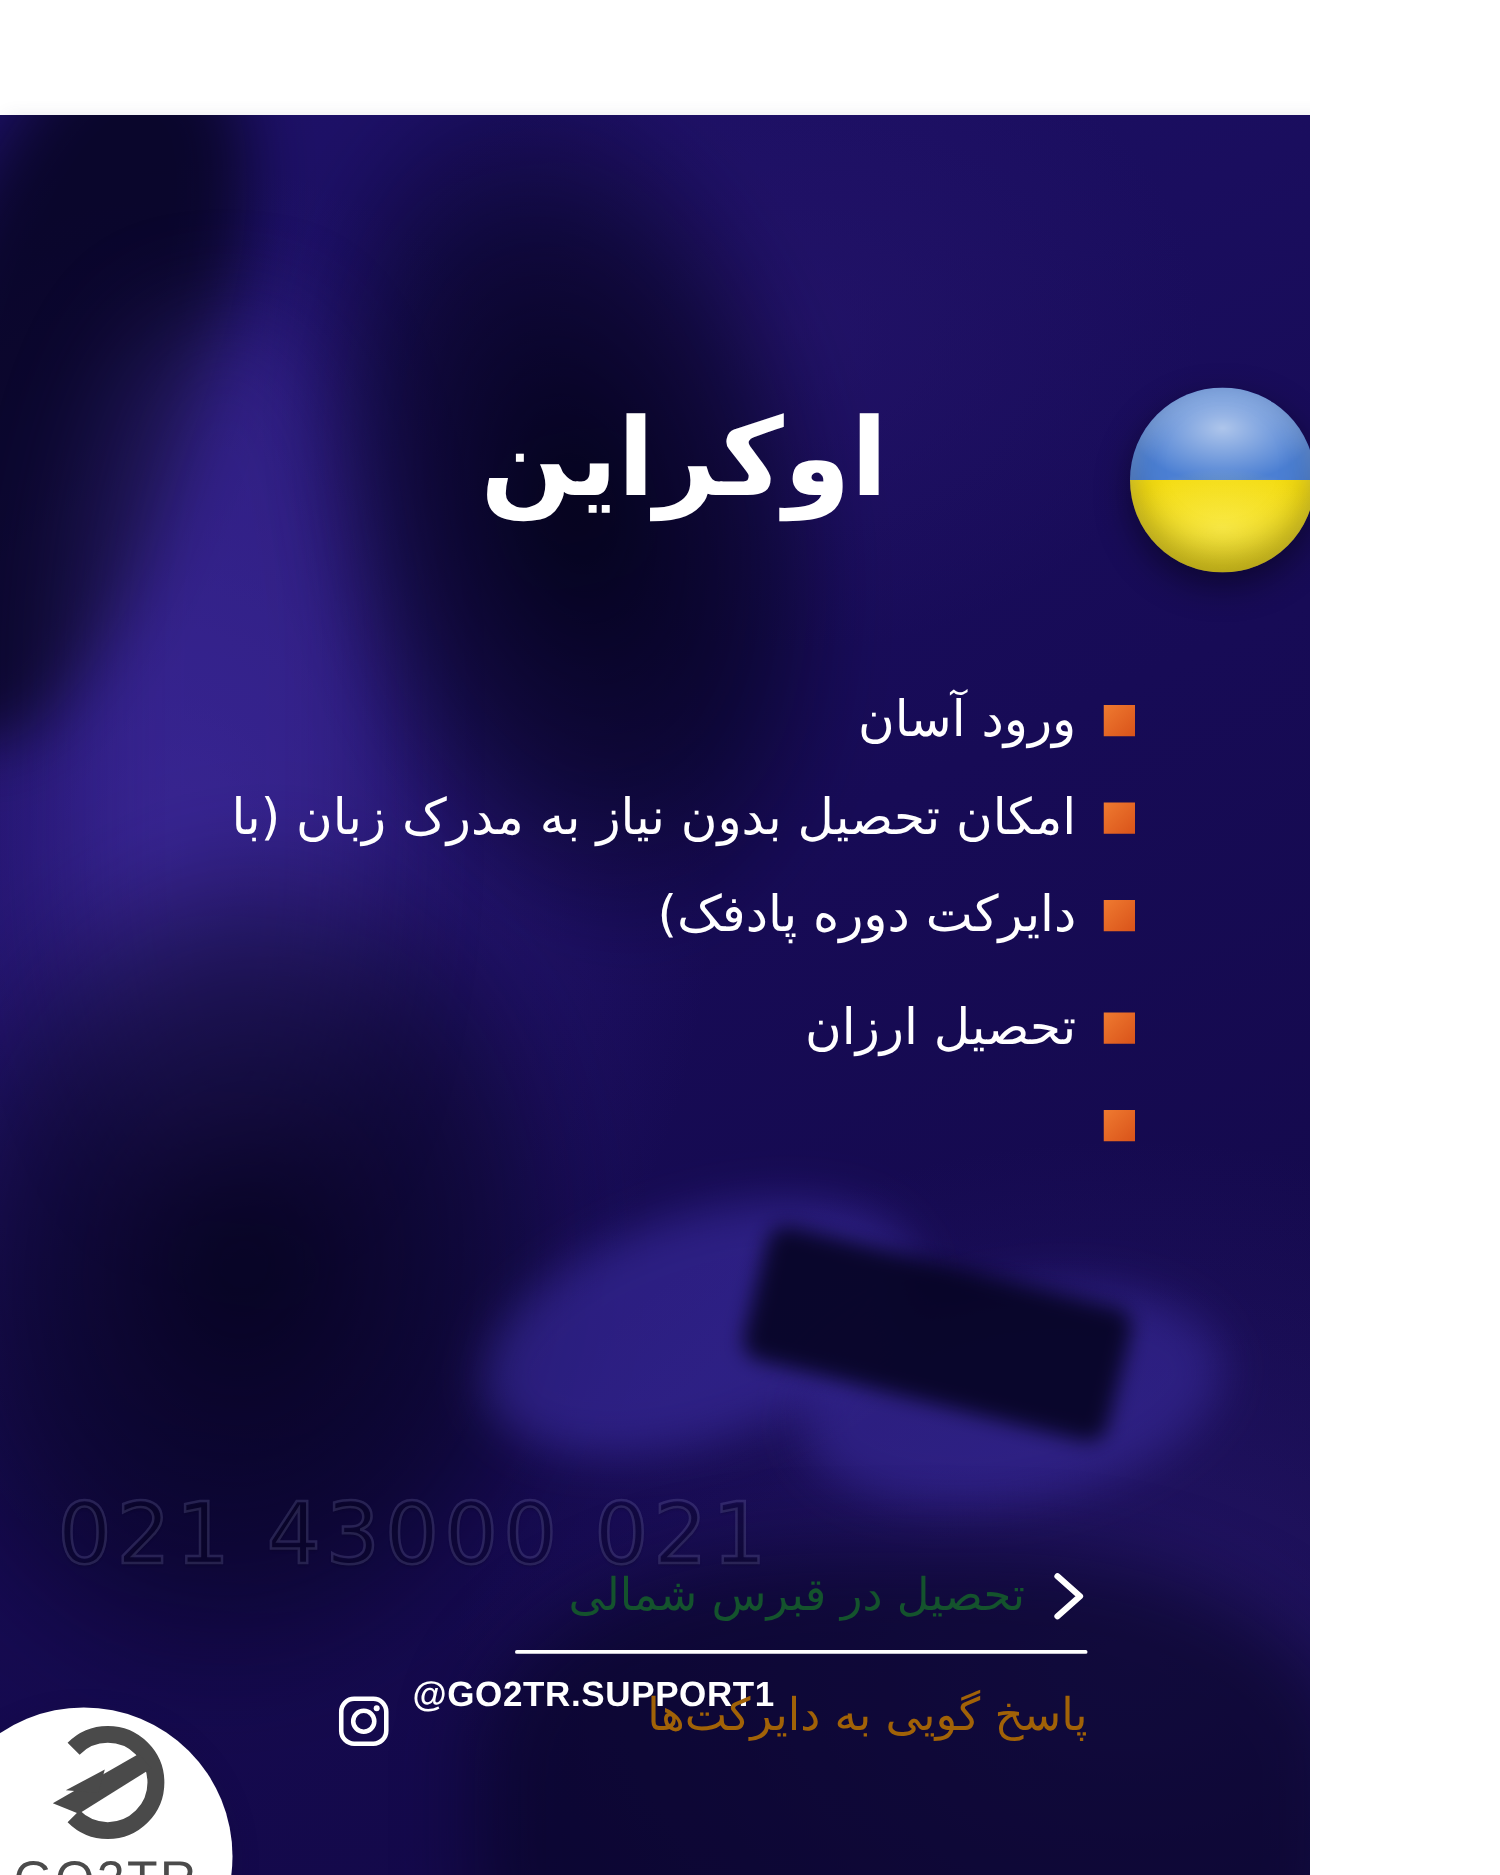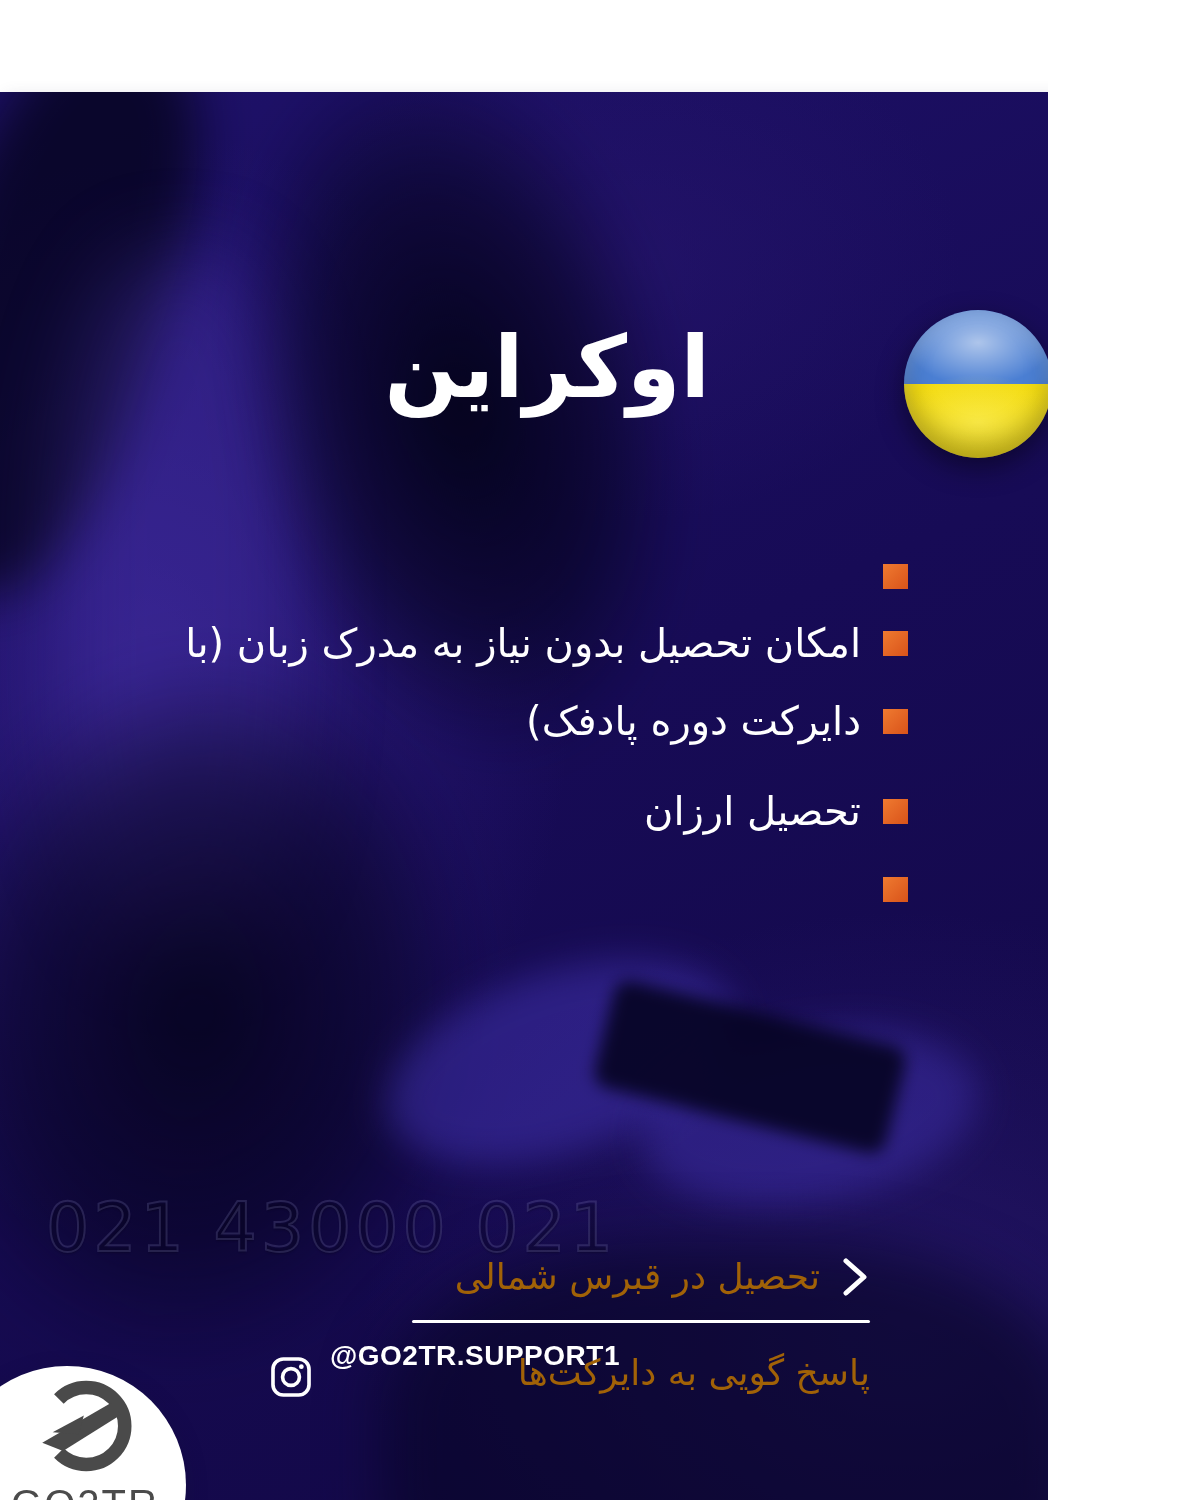--- a/index.html
+++ b/index.html
@@ -49,21 +49,21 @@
   .brow.wide{margin-bottom:42px;}
   .bsq{width:25px;height:25px;margin-top:12px;flex:0 0 auto;
        background:linear-gradient(135deg,#ef7a30,#d9531a);}
   .btxt{color:#ffffff;font-size:40px;line-height:1.2;white-space:nowrap;}
   
   .watermark{position:absolute;left:46px;top:1188px;font-size:68px;font-weight:normal;
         letter-spacing:4px;color:transparent;-webkit-text-stroke:2px rgba(150,150,205,0.20);
         text-shadow:0 2px 2px rgba(0,0,10,0.25);white-space:nowrap;}
   
   .cta{position:absolute;right:178px;top:1256px;display:flex;align-items:center;gap:20px;direction:rtl;}
-  .cta-text{color:#a16207;font-size:36px;white-space:nowrap;direction:rtl;}
+  .cta-text{color:#14532d;font-size:36px;white-space:nowrap;direction:rtl;}
   .chev{width:30px;height:40px;display:block;}
   .divider{position:absolute;right:178px;top:1320px;width:458px;height:3px;background:#ffffff;border-radius:2px;}
   
   .ig-icon{position:absolute;left:268px;top:1354px;width:46px;height:46px;}
   .handles{position:absolute;left:330px;top:1334px;color:#ffffff;font-family:"Liberation Sans",sans-serif;
         font-size:28px;font-weight:bold;line-height:44px;letter-spacing:0.5px;white-space:nowrap;text-align:center;}
   .direct-note{position:absolute;right:178px;top:1352px;color:#a16207;font-size:36px;direction:rtl;white-space:nowrap;}
   
   .badge{position:absolute;left:-52px;top:1366px;width:238px;height:238px;border-radius:50%;background:#ffffff;
         box-shadow:0 6px 20px rgba(20,15,60,0.35);}
@@ -88,20 +88,21 @@
       <div class="ph knee"></div>
     </div>
   </div>
 
   <div class="flag"></div>
   <div class="title" dir="rtl">اوکراین</div>
 
   <div class="bullets">
     <div class="brow">
       <span class="bsq"></span>
+      <span class="btxt" dir="rtl">ورود آسان</span>
     </div>
     <div class="brow">
       <span class="bsq"></span>
       <span class="btxt" dir="rtl">امکان تحصیل بدون نیاز به مدرک زبان (با</span>
     </div>
     <div class="brow wide">
       <span class="bsq"></span>
       <span class="btxt" dir="rtl">دایرکت دوره پادفک)</span>
     </div>
     <div class="brow">

